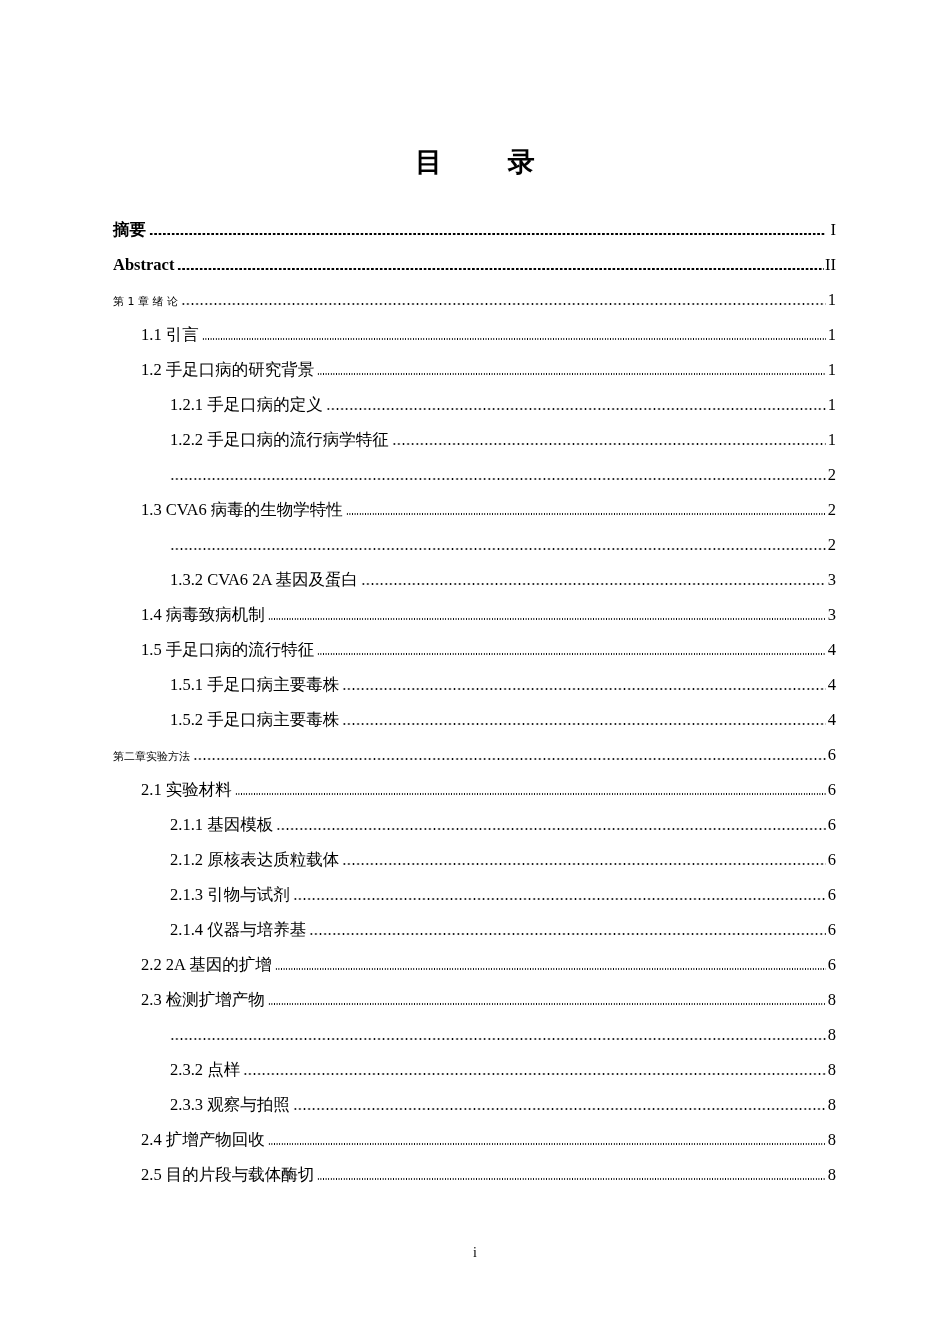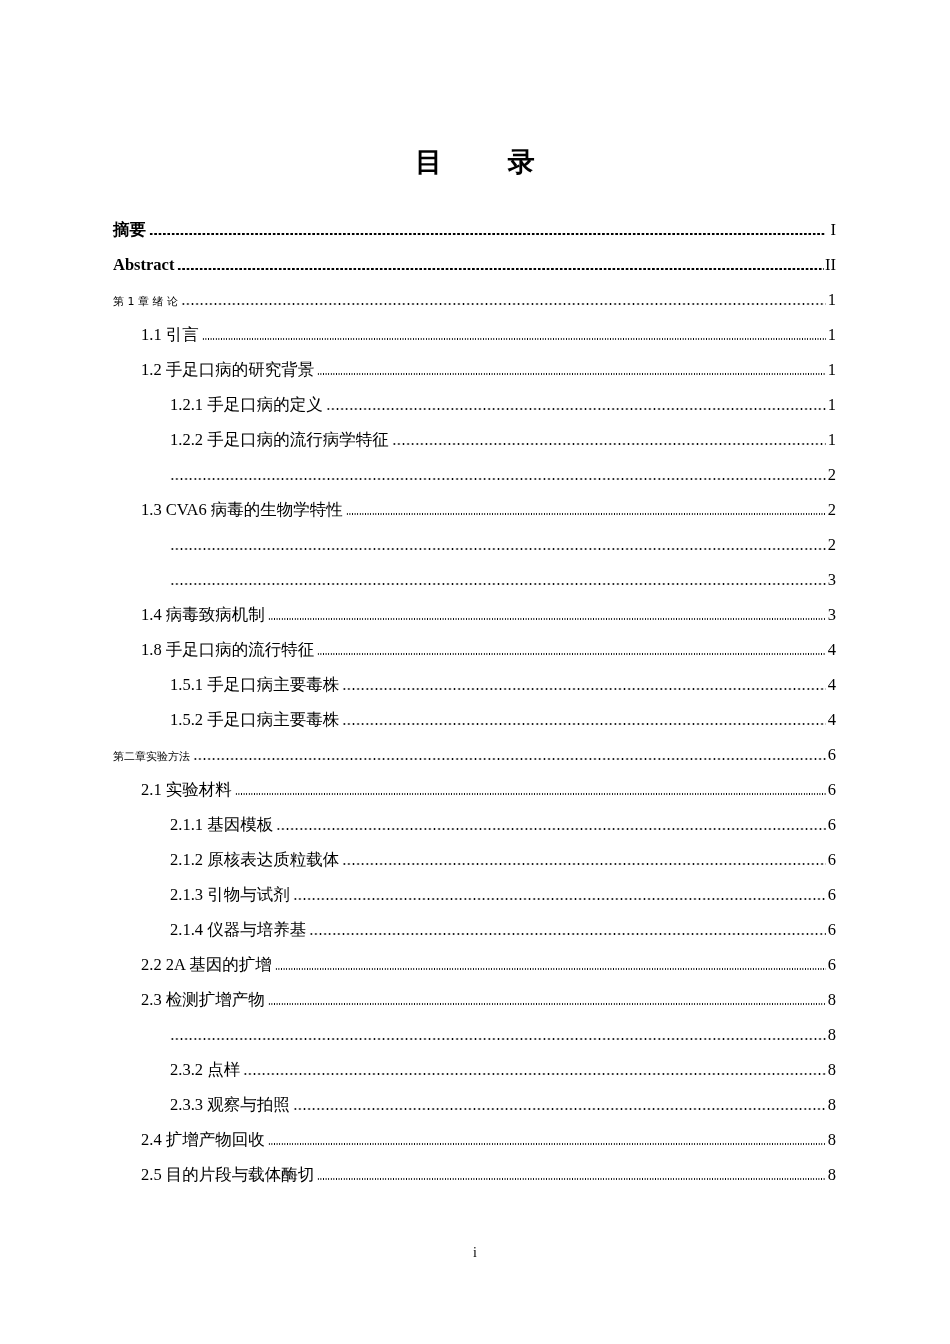--- a/index.html
+++ b/index.html
@@ -137,30 +137,31 @@
   <div class="toc-row lvl-2">
     <span class="toc-label">1.3 CVA6 病毒的生物学特性</span>
     <span class="toc-leader"></span>
     <span class="toc-page">2</span>
   </div>
   <div class="toc-row lvl-3">
     <span class="toc-leader"></span>
     <span class="toc-page">2</span>
   </div>
   <div class="toc-row lvl-3">
+    <span class="toc-label">1.3.2 CVA6 2A 基因及蛋白</span>
     <span class="toc-leader"></span>
     <span class="toc-page">3</span>
   </div>
   <div class="toc-row lvl-2">
     <span class="toc-label">1.4 病毒致病机制</span>
     <span class="toc-leader"></span>
     <span class="toc-page">3</span>
   </div>
   <div class="toc-row lvl-2">
-    <span class="toc-label">1.8 手足口病的流行特征</span>
+    <span class="toc-label">1.5 手足口病的流行特征</span>
     <span class="toc-leader"></span>
     <span class="toc-page">4</span>
   </div>
   <div class="toc-row lvl-3">
     <span class="toc-label">1.5.1 手足口病主要毒株</span>
     <span class="toc-leader"></span>
     <span class="toc-page">4</span>
   </div>
   <div class="toc-row lvl-3">
     <span class="toc-label">1.5.2 手足口病主要毒株</span>

